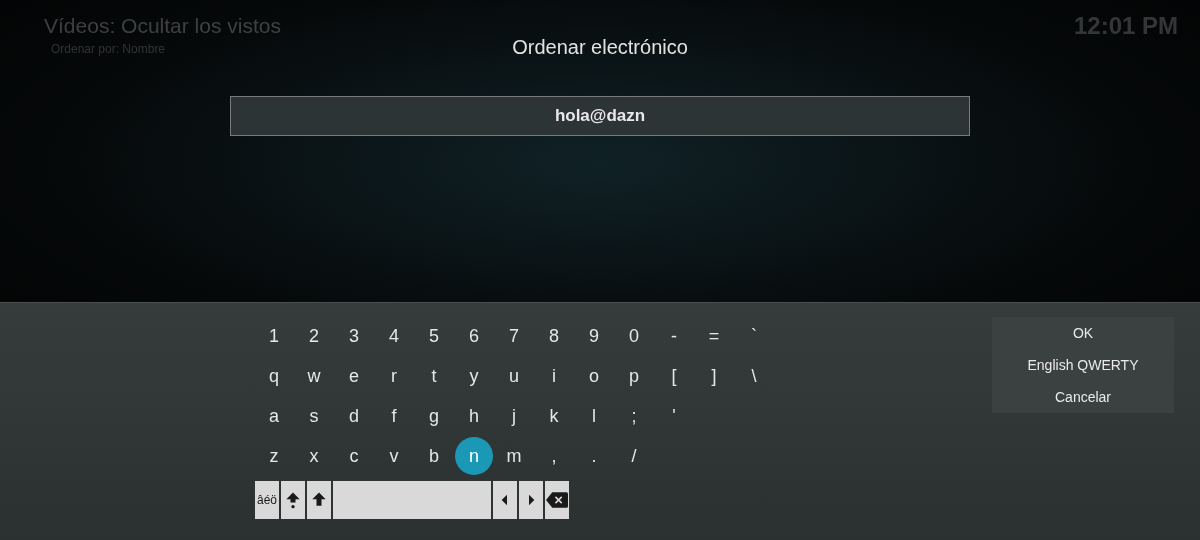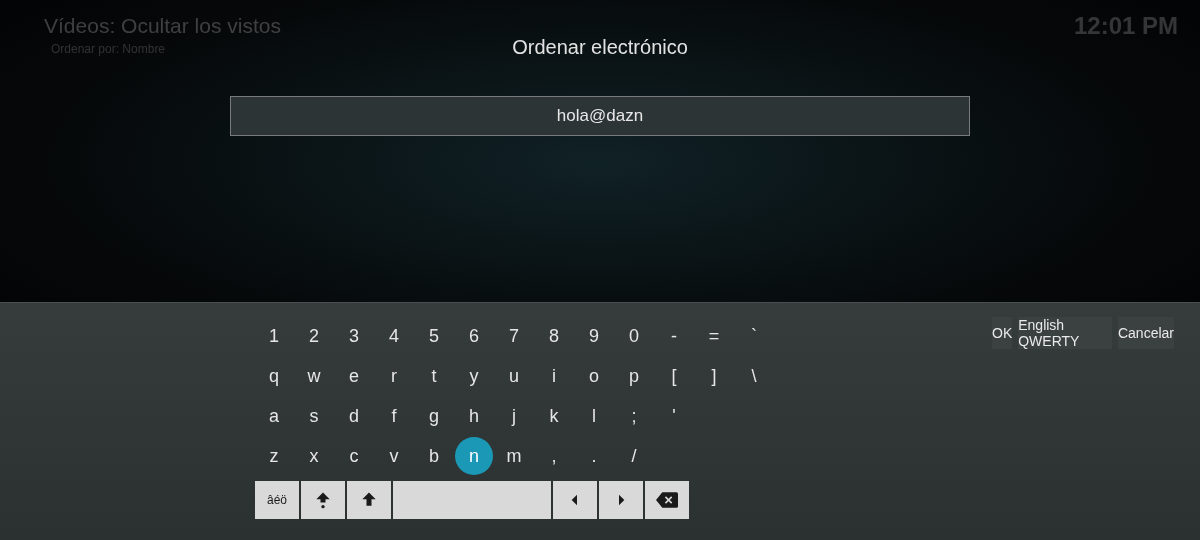--- a/index.html
+++ b/index.html
@@ -26,21 +26,21 @@
     position: absolute; top: 36px; left: 0; width: 100%;
     text-align: center; font-size: 20px; font-weight: 300; color: #e2e2e2;
   }
   .input-wrap {
     position: absolute; top: 96px; left: 50%; transform: translateX(-50%);
     width: 740px; height: 40px;
     background: #2d3436;
     border: 1px solid #787a7b;
     display: flex; align-items: center; justify-content: center;
   }
-  .input-value { font-size: 17px; color: #e8e8e8; font-weight: 400; }
+  .input-value { font-size: 17px; color: #e8e8e8; font-weight: 700; }
   .keyboard {
     position: absolute; bottom: 0; left: 0; width: 100%; height: 238px;
     background: linear-gradient(#363b3c, #2b3031);
     border-top: 1px solid #4a4f50;
   }
   .key-grid {
     position: absolute; top: 14px; left: 255px;
     display: flex; flex-direction: column; gap: 2px;
   }
   .row { display: flex; gap: 2px; }
@@ -53,25 +53,25 @@
   .key.highlight { background: #1a98b5; color: #fff; }
   .bottom-row {
     position: absolute; top: 178px; left: 255px; display: flex; gap: 2px;
   }
   .fkey {
     height: 38px; display: flex; align-items: center; justify-content: center;
     background: #d9d9d9; color: #1a1a1a; font-size: 14px; font-weight: 500;
     cursor: pointer;
   }
   .fkey svg { display: block; }
-  .w1 { width: 44px; }
+  .w1 { width: 24px; }
   .w2 { width: 158px; }
   .side {
     position: absolute; top: 14px; right: 26px; width: 182px;
-    display: flex; flex-direction: row; gap: 6px;
+    display: flex; flex-direction: column; gap: 0;
   }
   .side-btn {
     height: 32px; background: #3b4041;
     display: flex; align-items: center; justify-content: center;
     font-size: 14px; color: #eaeaea; cursor: pointer;
   }
 </style>
 </head>
 <body>
 

